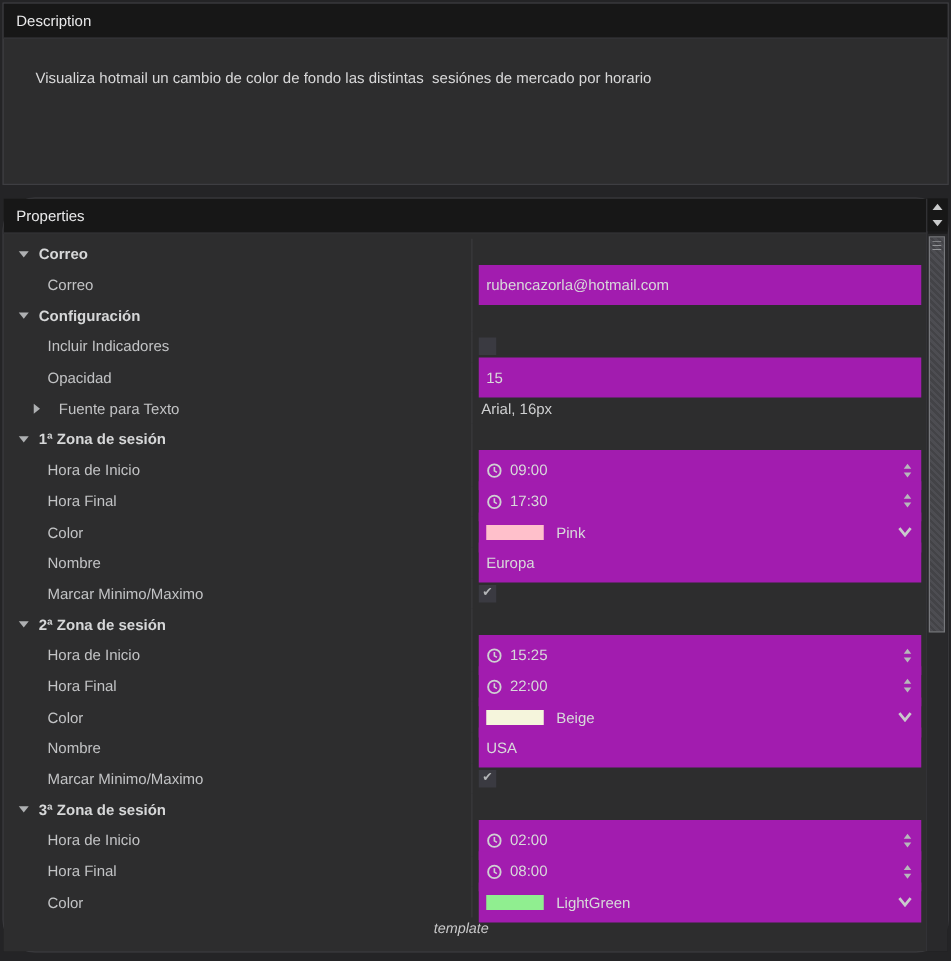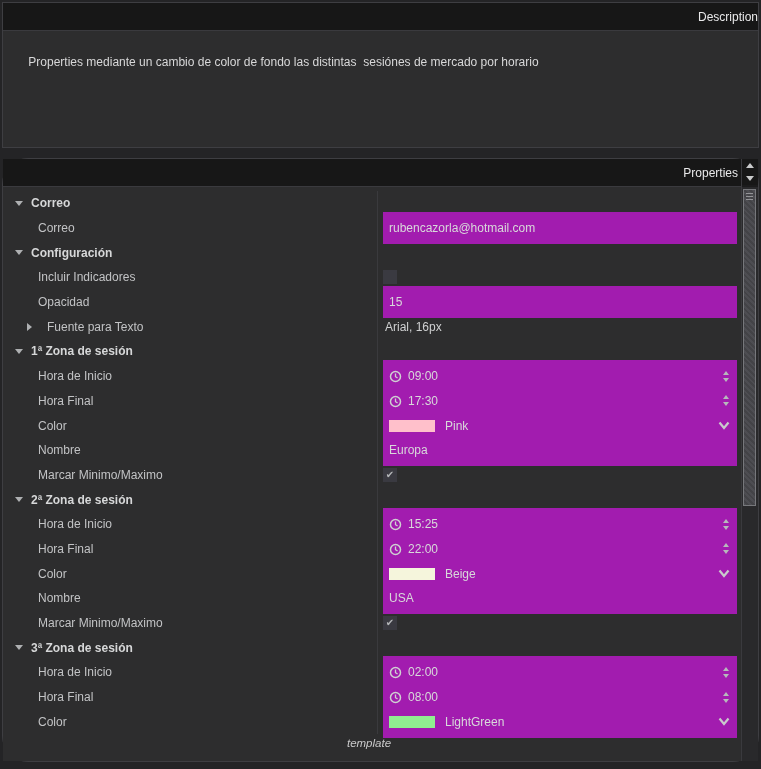--- a/index.html
+++ b/index.html
@@ -8,21 +8,21 @@
     background:#242426;
     font-family:"Liberation Sans", sans-serif;
     -webkit-font-smoothing:antialiased;
   }
   .panel{
     position:absolute;left:2px;width:755px;
     background:#2d2d2e;border:1px solid #3e3e42;box-sizing:content-box;
   }
   .panel-header{
     height:27px;background:#171717;border-bottom:1px solid #3a3a3e;
-    color:#e9e9ea;font-size:12px;display:flex;align-items:center;padding-left:10px;justify-content:flex-end;
+    color:#e9e9ea;font-size:12px;display:flex;align-items:center;padding-left:10px;
   }
   
   .desc{top:2px;height:144px;}
   .desc-body{padding:10px 12px;color:#d8d8d9;font-size:12px;white-space:pre-wrap;}
   
   .props{top:158px;height:602px;border-radius:26px;}
   .props .panel-header{padding-right:20px;}
   .props-content{
     position:absolute;top:28px;left:0;right:17px;bottom:0;
     background:#2d2d2e;padding-top:4px;overflow:hidden;
@@ -90,21 +90,21 @@
   }
 </style>
 </head>
 <body>
 
 <div class="panel desc">
   <div class="panel-header">
     <span>Description</span>
   </div>
   <div class="desc-body">
-    <span>Properties mediante un cambio de color de fondo las distintas  sesiónes de mercado por horario</span>
+    <span>Visualiza hotmail un cambio de color de fondo las distintas  sesiónes de mercado por horario</span>
   </div>
 </div>
 
 <div class="panel props">
   <div class="panel-header">
     <span>Properties</span>
   </div>
   <div class="props-content">
     <div>
         <div class="row group">

